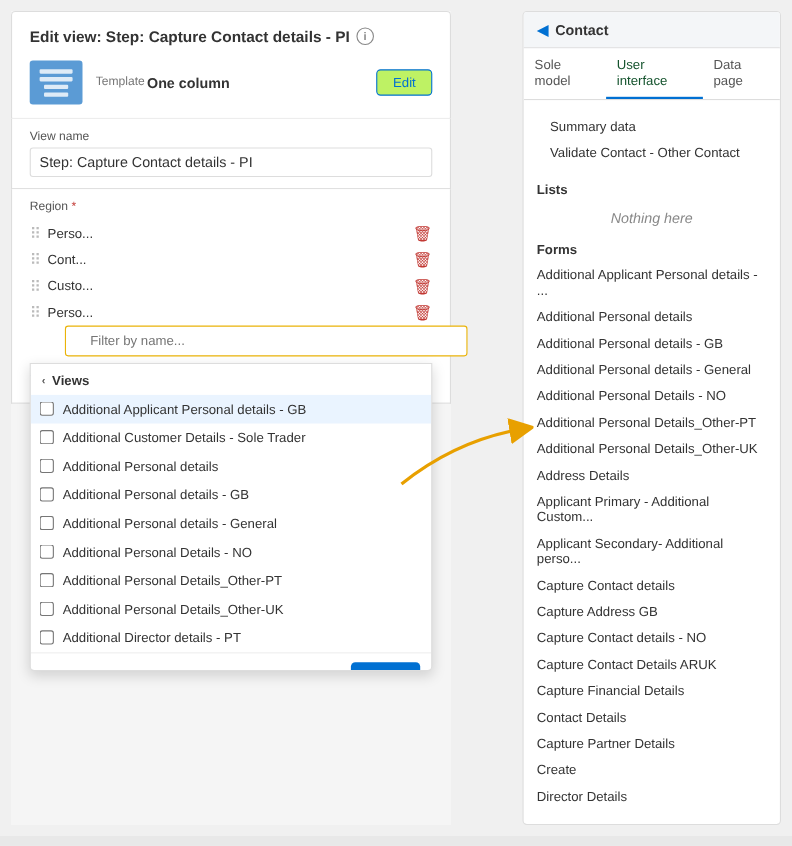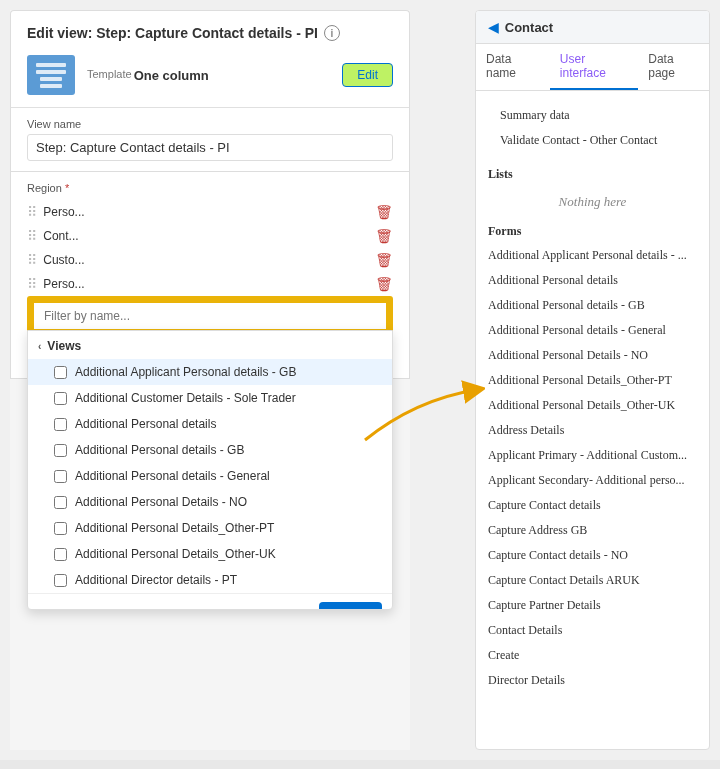--- a/index.html
+++ b/index.html
@@ -160,26 +160,27 @@
       color: #c23934;
     }
 
     
     .dropdown-container {
       position: relative;
     }
 
     .filter-input {
       width: 100%;
-      border: 7px solid #eab308;
+      border: 1px solid #eab308;
       border-radius: 3px;
-      padding: 6px 10px;
+      padding: 6px 22px;
       font-size: 12px;
       color: #999;
       background: #fff;
+      margin-left: 32px;
     }
 
     .dropdown-list {
       position: absolute;
       top: 34px;
       left: 0;
       right: 0;
       background: #fff;
       border: 1px solid #ddd;
       border-radius: 0 0 4px 4px;
@@ -199,23 +200,23 @@
       color: #333;
     }
 
     .chevron-icon {
       font-size: 10px;
       color: #555;
     }
 
     .dropdown-item {
       display: flex;
-      align-items: flex-end;
+      align-items: flex-start;
       gap: 8px;
-      padding: 6px 26px;
+      padding: 6px 8px;
       font-size: 12px;
       color: #333;
       cursor: pointer;
     }
 
     .dropdown-item input[type="checkbox"] {
       width: 13px;
       height: 13px;
       flex-shrink: 0;
     }
@@ -324,30 +325,29 @@
 
     .tab-item {
       padding: 8px 10px;
       font-size: 12px;
       color: #555;
       cursor: pointer;
       border-bottom: 2px solid transparent;
     }
 
     .tab-item.active {
-      color: #8b5cf6;
+      color: #14532d;
       border-bottom: 2px solid #0070d2;
       font-weight: 500;
     }
 
     .panel-content {
       overflow-y: auto;
       height: calc(100% - 80px);
       padding: 8px 0;
-      font-family: Liberation Serif, serif;
     }
 
     .panel-section {
       padding: 4px 12px 8px;
     }
 
     .panel-item {
       padding: 5px 12px;
       font-size: 12px;
       color: #333;
@@ -510,21 +510,21 @@
   </div>
 
   <div class="right-panel">
     <div class="right-panel-header">
       <span class="back-btn-icon">◀</span>
       <span class="panel-title">Contact</span>
     </div>
 
     <div class="tabs-row">
       <div class="tab-item">
-        <span>Data name</span>
+        <span>Sole model</span>
       </div>
       <div class="tab-item active">
         <span>User interface</span>
       </div>
       <div class="tab-item">
         <span>Data page</span>
       </div>
     </div>
 
     <div class="panel-content">
@@ -549,21 +549,22 @@
       <div class="panel-item"><span>Additional Personal Details - NO</span></div>
       <div class="panel-item"><span>Additional Personal Details_Other-PT</span></div>
       <div class="panel-item"><span>Additional Personal Details_Other-UK</span></div>
       <div class="panel-item"><span>Address Details</span></div>
       <div class="panel-item"><span>Applicant Primary - Additional Custom...</span></div>
       <div class="panel-item"><span>Applicant Secondary- Additional perso...</span></div>
       <div class="panel-item"><span>Capture Contact details</span></div>
       <div class="panel-item"><span>Capture Address GB</span></div>
       <div class="panel-item"><span>Capture Contact details - NO</span></div>
       <div class="panel-item"><span>Capture Contact Details ARUK</span></div>
+      <div class="panel-item"><span>Capture Financial Details</span></div>
+      <div class="panel-item"><span>Contact Details</span></div>
       <div class="panel-item"><span>Capture Partner Details</span></div>
-      <div class="panel-item"><span>Contact Details</span></div>
       <div class="panel-item"><span>Create</span></div>
       <div class="panel-item"><span>Director Details</span></div>
 
     </div>
   </div>
 
 </div>
 
 </body></html>

